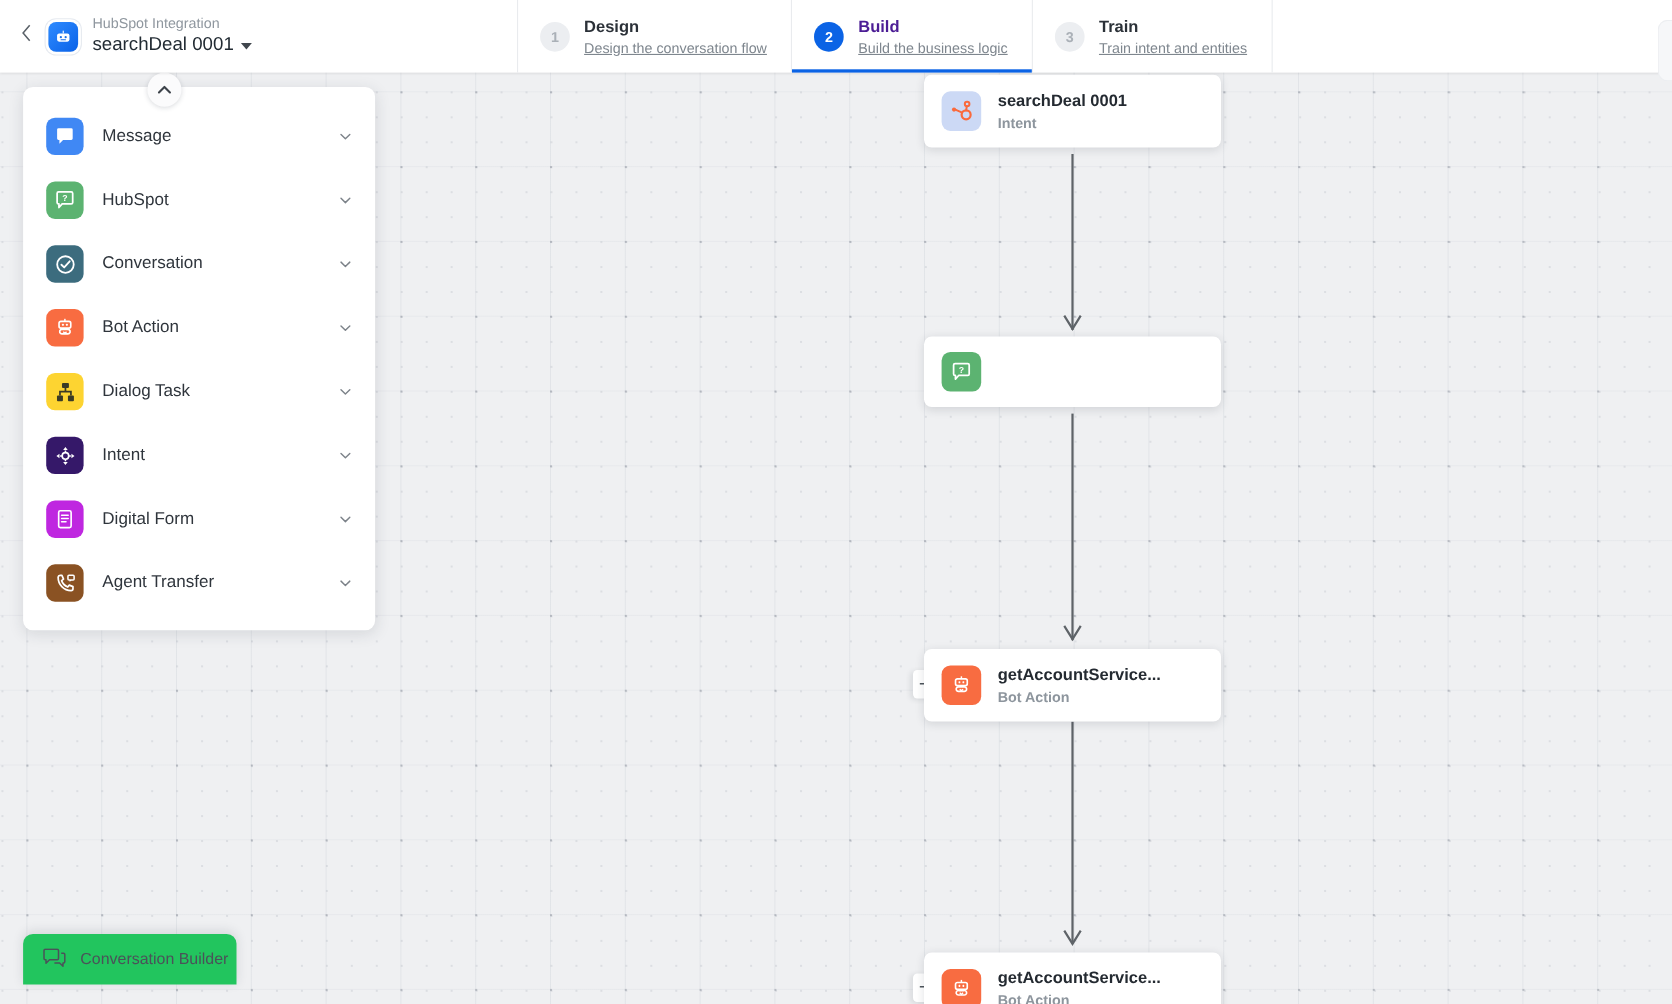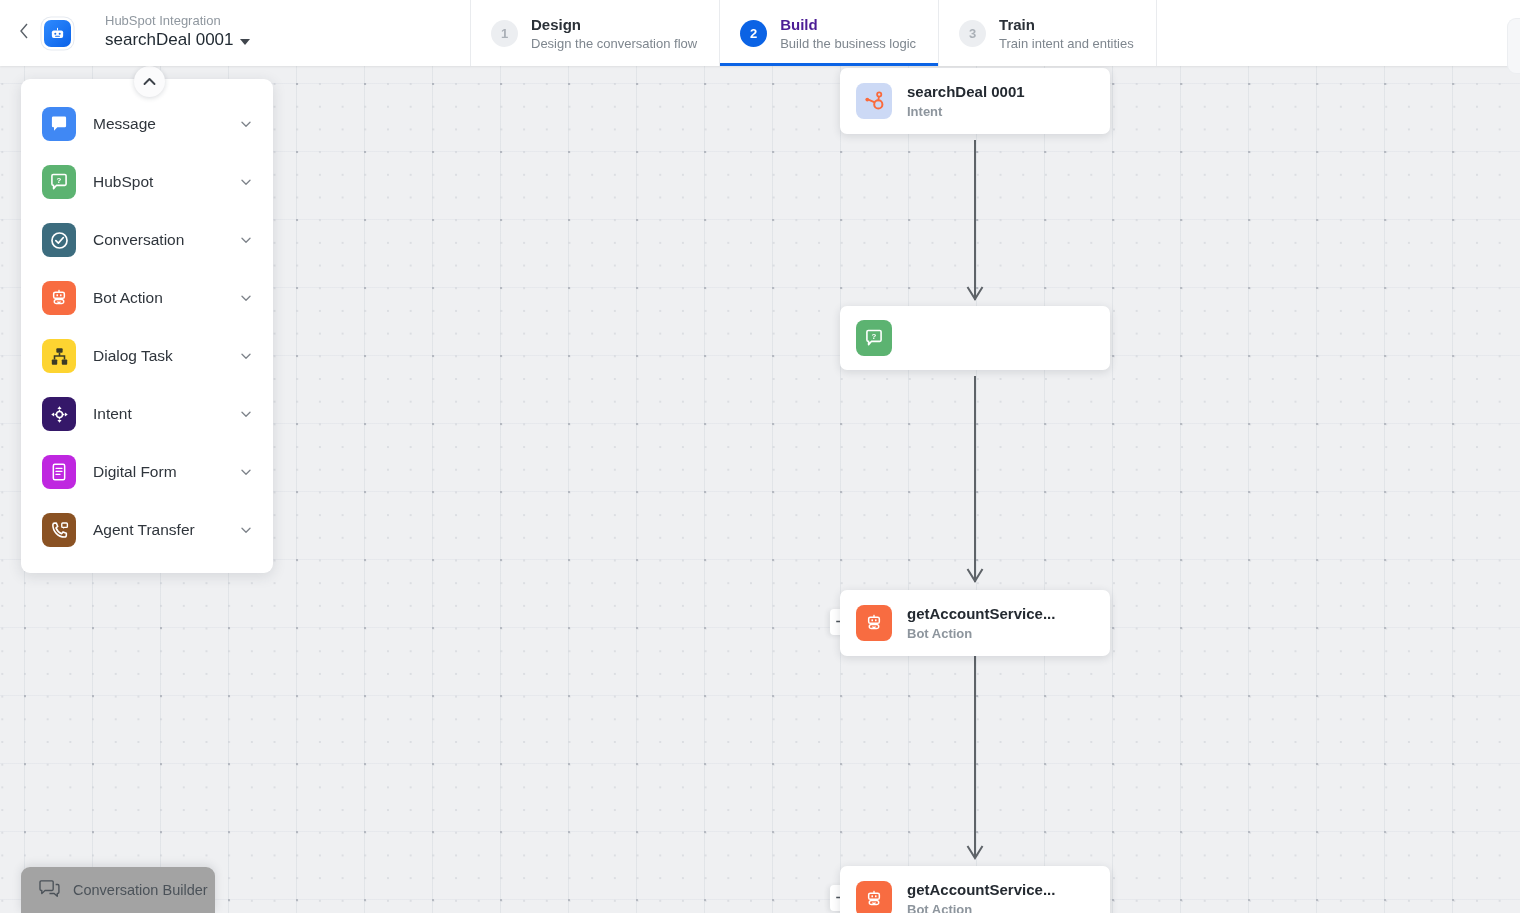--- a/index.html
+++ b/index.html
@@ -36,21 +36,21 @@
     color: #5a6168; font-size: 19px; line-height: 26px; text-align: center;
     cursor: pointer; font-weight: 300;
   }
   .hdr-logo {
     position: absolute; left: 44px; top: 20px; width: 27px; height: 27px;
     border-radius: 7px;
     background: linear-gradient(135deg, #2f8bff 0%, #0a62e8 100%);
     box-shadow: 0 0 0 2.5px #ffffff, 0 0 0 3.5px #e6eaf0;
     display: flex; align-items: center; justify-content: center;
   }
-  .hdr-titles { position: absolute; left: 84px; top: 12px; margin-left: 21px; }
+  .hdr-titles { position: absolute; left: 84px; top: 12px; }
   .hdr-sub { font-size: 13px; color: #8f979f; line-height: 17px; }
   .hdr-title {
     font-size: 17px; color: #222b33; line-height: 22px;
     display: flex; align-items: center; gap: 6px; cursor: pointer;
   }
   .caret-down {
     width: 0; height: 0; border-left: 5px solid transparent;
     border-right: 5px solid transparent; border-top: 6px solid #40464d;
     margin-top: 4px;
   }
@@ -65,36 +65,36 @@
   .step .num {
     width: 27px; height: 27px; border-radius: 50%;
     background: #eceef1; color: #aab0b7;
     font-size: 13px; font-weight: bold;
     display: flex; align-items: center; justify-content: center; flex: 0 0 auto;
   }
   .step.active .num { background: #0b63e5; color: #fff; }
   .step .txt { display: flex; flex-direction: column; }
   .step .lbl { font-size: 15px; font-weight: bold; color: #2b3138; line-height: 19px; }
   .step.active .lbl { color: #4c1d95; }
-  .step .desc { font-size: 13px; color: #7e868e; line-height: 17px; margin-top: 1px; }
+  .step .desc { font-size: 13px; color: #7e868e; line-height: 17px; margin-top: 1px; text-decoration: underline; }
   .step.active::after {
     content: ""; position: absolute; left: 0; right: 0; bottom: 0;
     height: 3px; background: #0b63e5;
   }
 
   .right-tab {
     position: absolute; right: 0; top: 18px; width: 13px; height: 56px;
     background: #f6f7f9; border-radius: 9px 0 0 9px;
     border: 1px solid #eceef1; border-right: none; z-index: 41;
     cursor: pointer; box-sizing: border-box;
   }
 
   
   .panel {
-    position: absolute; left: 21px; top: 79px; width: 252px;
+    position: absolute; left: 21px; top: 79px; width: 320px;
     background: #ffffff; border-radius: 9px;
     box-shadow: 0 3px 14px rgba(40,50,65,0.13);
     padding: 16px 0 14px 0; z-index: 30;
   }
   .panel-collapse {
     position: absolute; left: 134px; top: 66px; width: 31px; height: 31px;
     border-radius: 50%; background: #fbfbfc;
     box-shadow: 0 1px 5px rgba(40,50,65,0.18);
     z-index: 31; display: flex; align-items: center; justify-content: center;
     cursor: pointer;
@@ -142,22 +142,22 @@
   }
   .node-plus {
     position: absolute; width: 22px; height: 26px; background: #ffffff;
     border-radius: 4px 0 0 4px; box-shadow: -2px 1px 5px rgba(35,45,60,0.10);
     display: flex; align-items: center; justify-content: center;
     font-size: 20px; color: #4d545b; z-index: 9; cursor: pointer; font-weight: 300;
   }
 
   
   .conv-builder {
-    position: absolute; left: 21px; bottom: 0; width: 194px; height: 46px;
-    background: #a3a3a3; border-radius: 9px 9px 0 0;
+    position: absolute; left: 21px; bottom: 18px; width: 194px; height: 46px;
+    background: #22c55e; border-radius: 9px 9px 0 0;
     box-shadow: 0 -2px 10px rgba(35,45,60,0.13);
     display: flex; align-items: center; padding-left: 18px; gap: 12px;
     z-index: 35; cursor: pointer; box-sizing: border-box;
   }
   .conv-builder .cb-label { font-size: 14.5px; color: #4b5259; }
 </style>
 </head>
 <body>
 
 <div id="app">

